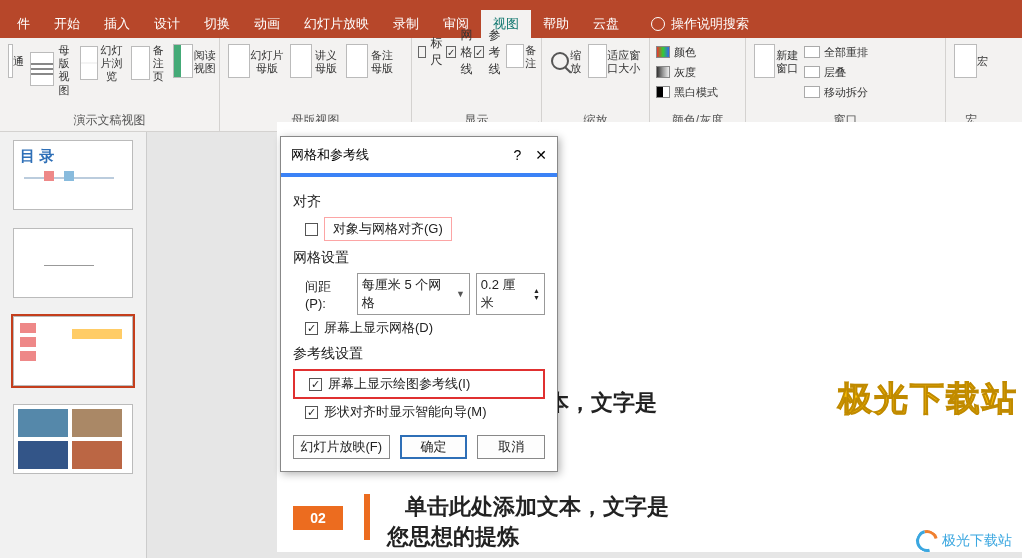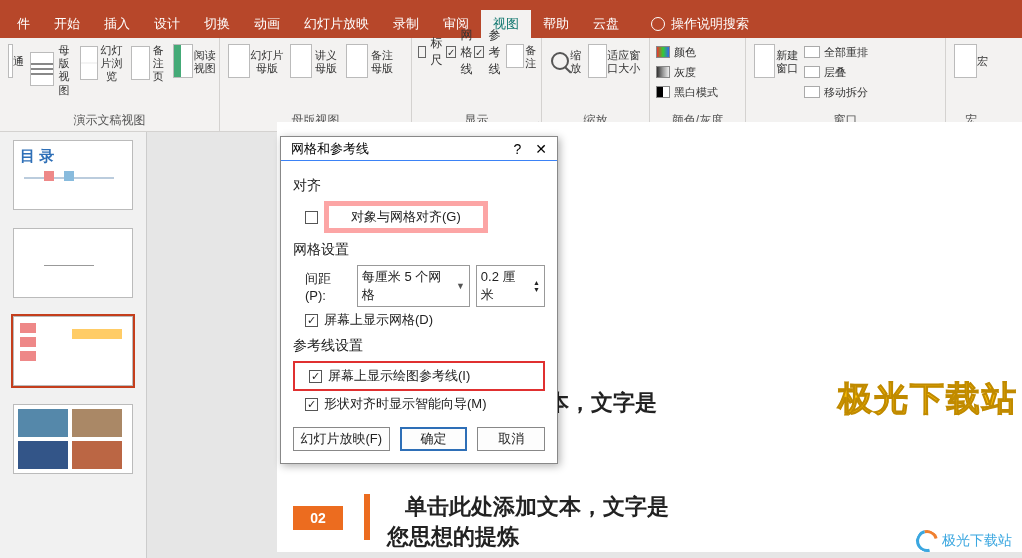--- a/index.html
+++ b/index.html
@@ -25,27 +25,27 @@
   .color-sw { width: 14px; height: 12px; border: 1px solid #888; }
 
   .workspace { display: flex; height: calc(558px - 10px - 28px - 94px); }
   .thumb-panel { width: 147px; background: #F1F1F1; border-right: 1px solid #ccc; padding: 8px 6px; overflow: hidden; }
   .thumb { width: 120px; height: 70px; background: #fff; border: 1px solid #bbb; margin: 0 auto 18px; position: relative; font-size: 8px; padding: 6px; }
   .thumb.sel { outline: 2px solid #C43E1C; }
   .slide-area { flex: 1; background: #E6E6E6; position: relative; display:flex; align-items:center; justify-content:center; }
   .slide { width: 760px; height: 430px; background: #fff; position: absolute; left: 130px; top: -10px; }
 
   .dialog { position: absolute; left: 280px; top: 136px; width: 278px; background: #fff; border: 1px solid #888; box-shadow: 2px 2px 8px rgba(0,0,0,0.3); z-index: 100; }
-  .dlg-title { height: 24px; display: flex; align-items: center; justify-content: space-between; padding: 0 10px; font-size: 13px; border-bottom: 1px solid #3b82f6; }
+  .dlg-title { height: 40px; display: flex; align-items: center; justify-content: space-between; padding: 0 10px; font-size: 13px; border-bottom: 4px solid #3b82f6; }
   .dlg-title .controls { display: flex; gap: 14px; font-size: 14px; }
   .dlg-body { padding: 8px 12px 12px; font-size: 13px; color: #222; }
   .section-hdr { font-size: 14px; margin: 8px 0 6px; }
   .opt-row { display: flex; align-items: center; gap: 6px; margin: 4px 0 4px 12px; font-size: 13px; }
   .dlg-chk { width: 13px; height: 13px; border: 1px solid #555; display: inline-flex; align-items: center; justify-content: center; font-size: 11px; }
-  .btn-outline { border: 5px solid #fca5a5; padding: 2px 22px; font-size: 13px; background: #fff; cursor: pointer; }
+  .btn-outline { border: 1px solid #fca5a5; padding: 2px 8px; font-size: 13px; background: #fff; cursor: pointer; }
   .combo { border: 1px solid #999; padding: 2px 4px; font-size: 13px; display: inline-flex; align-items: center; gap: 4px; background: #fff; }
   .combo .arrow { font-size: 9px; color: #555; }
   .spin { border: 1px solid #999; padding: 2px 4px; font-size: 13px; display: inline-flex; align-items: center; gap: 6px; background: #fff; }
   .spin .arrows { display: flex; flex-direction: column; font-size: 7px; line-height: 1; }
   .redbox { border: 2px solid #E03030; padding: 4px 2px; margin: 4px 0; }
   .dlg-buttons { display: flex; justify-content: center; gap: 10px; margin-top: 14px; }
   .dlg-btn { width: 70px; height: 24px; border: 1px solid #888; background: #fdfdfd; font-size: 13px; cursor: pointer; display:flex;align-items:center;justify-content:center; }
   .dlg-btn.primary { border: 2px solid #2E6FB7; }
 
   .watermark1 { position: absolute; right: 4px; top: 376px; font-size: 34px; font-weight: bold; color: #FFC000; -webkit-text-stroke: 1px #C08A00; letter-spacing: 2px; z-index: 50; pointer-events:none; }

